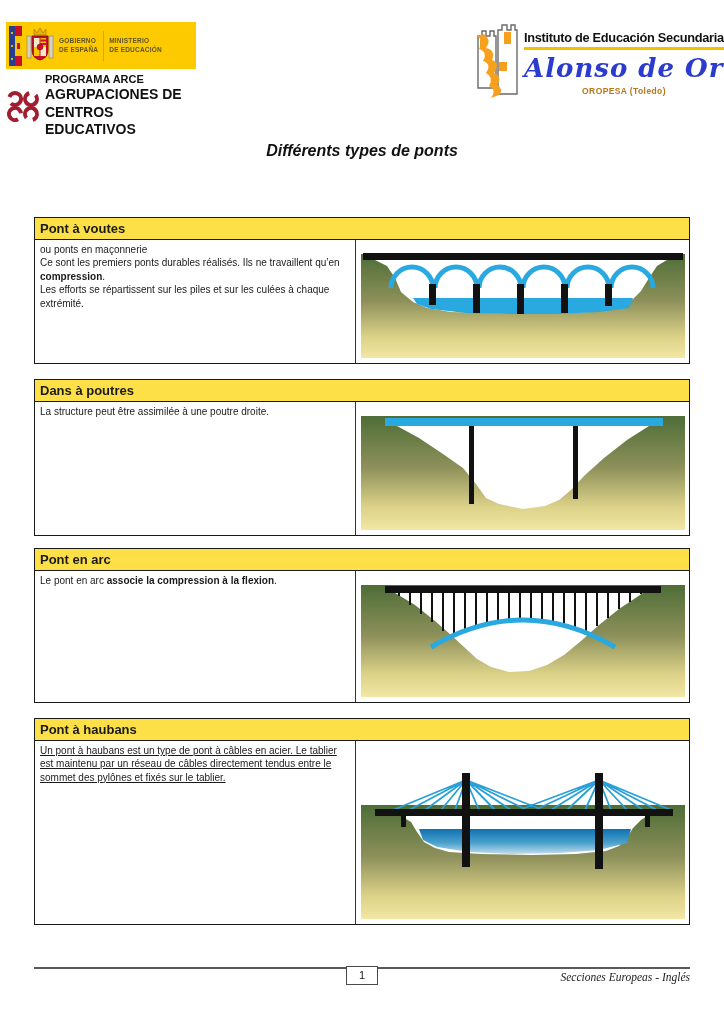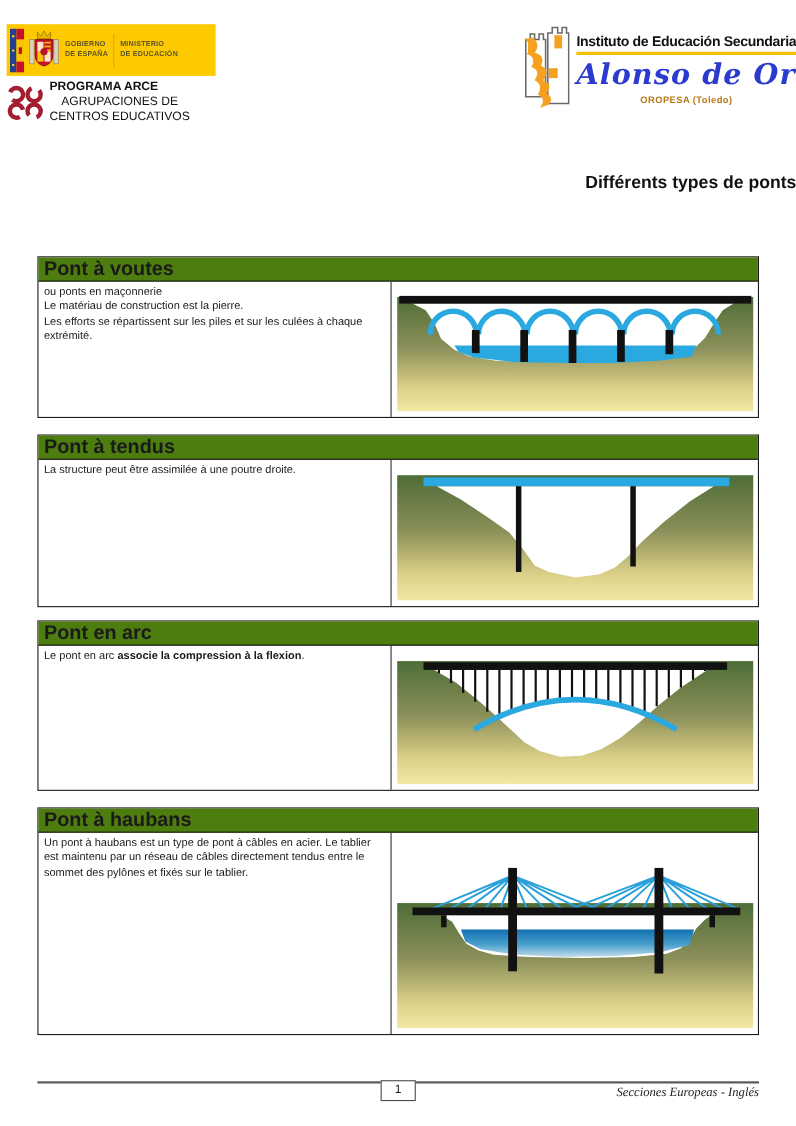--- a/index.html
+++ b/index.html
@@ -13,47 +13,47 @@
   .logos{display:flex;justify-content:space-between;align-items:flex-start;margin-top:22px;height:90px;}
   .gob-logo{width:190px;margin-left:6px;}
   .gob-banner{display:flex;align-items:center;background:#fdca00;height:47px;padding:0 4px 0 3px;box-sizing:border-box;}
   .gob-flag{margin-right:3px;flex:none;}
   .gob-arms{flex:none;margin-right:4px;}
   .gob-txt{font-size:6.5px;font-weight:bold;color:#5f5427;white-space:pre-line;line-height:1.25;letter-spacing:.2px;}
   .gob-div{width:1px;height:30px;background:#d8a900;margin:0 5px;}
   .arce-row{display:flex;align-items:center;margin-top:4px;}
   .arce-rings{flex:none;margin-right:5px;}
   .arce-title{font-size:11px;font-weight:bold;color:#111;line-height:1.1;}
-  .arce-sub{font-size:11px;font-weight:normal;color:#111;white-space:pre-line;line-height:1.25;margin-top:1px;text-align:center;}
+  .arce-sub{font-size:14px;font-weight:bold;color:#111;white-space:pre-line;line-height:1.25;margin-top:1px;}
 
   .ies-logo{display:flex;align-items:flex-start;width:250px;}
   .ies-castle{flex:none;margin-right:6px;}
   .ies-txt{padding-top:8px;width:200px;}
-  .ies-inst{font-size:12.8px;font-weight:bold;color:#111;white-space:nowrap;letter-spacing:-.3px;text-align:center;}
+  .ies-inst{font-size:12.8px;font-weight:bold;color:#111;white-space:nowrap;letter-spacing:-.3px;}
   .ies-rule{height:2.5px;background:#f2c200;margin-top:2px;}
   .ies-name{font-family:"DejaVu Serif",serif;font-style:italic;font-weight:bold;
             font-size:26px;color:#2b3bcf;letter-spacing:1px;margin-top:3px;white-space:nowrap;}
   .ies-loc{font-size:8.5px;font-weight:bold;color:#b97714;text-align:center;margin-top:3px;letter-spacing:.4px;}
 
   
-  .doc-title{margin-top:46px;text-align:right;font-size:16px;font-weight:bold;color:#111;}
+  .doc-title{margin-top:30px;text-align:center;font-size:16px;font-weight:bold;color:#111;font-style:italic;}
 
   
   .sect{border:1.5px solid #1a1a1a;background:#fff;}
-  .sect-head{height:21px;line-height:21px;background:#4d7c0f;border-bottom:1px solid #1a1a1a;
-             font-size:18px;font-weight:bold;padding-left:5px;}
+  .sect-head{height:21px;line-height:21px;background:#fde047;border-bottom:1px solid #1a1a1a;
+             font-size:13px;font-weight:bold;padding-left:5px;}
   .sect-body{display:flex;}
   .sect-text{width:321px;border-right:1px solid #333;box-sizing:border-box;
              padding:3px 8px 0 5px;font-size:10px;line-height:1.34;}
   .sect-text p{margin:0;}
   .sect-img{flex:1;display:flex;align-items:center;justify-content:center;}
   .s1 .sect-body{height:123px;}
   .s2 .sect-body{height:133px;}
   .s3 .sect-body{height:131px;}
-  .s4 .sect-body{height:183px;}
+  .s4 .sect-body{height:183px;text-decoration:underline;}
   .mt1{margin-top:57px;} .mt2{margin-top:15px;} .mt3{margin-top:12px;} .mt4{margin-top:15px;}
 
   
   .footer{position:relative;margin:42px 34px 0 34px;width:656px;}
   .footer-rule{border-top:2px solid #595959;}
   .pageno-box{position:absolute;left:50%;transform:translateX(-50%);top:-1px;width:30px;height:17px;
               border:1.5px solid #4a4a4a;background:#fff;text-align:center;font-size:11px;line-height:17px;}
   .course{position:absolute;right:0;top:4px;font-family:"Liberation Serif",serif;
           font-style:italic;font-size:11.5px;color:#222;}
 </style>
@@ -150,21 +150,21 @@
 
   <div class="doc-title">Différents types de ponts</div>
 
   <div class="content">
 
     <div class="sect s1 mt1">
       <div class="sect-head">Pont à voutes</div>
       <div class="sect-body">
         <div class="sect-text">
           <p><span>ou ponts en maçonnerie</span><b></b><span></span></p>
-          <p><span>Le matériau de construction est la pierre.</span><b></b><span></span></p>
+          <p><span>Ce sont les premiers ponts durables réalisés. Ils ne travaillent qu’en </span><b>compression</b><span>.</span></p>
           <p><span>Les efforts se répartissent sur les piles et sur les culées à chaque extrémité.</span><b></b><span></span></p>
         </div>
         <div class="sect-img">
           <svg width="324" height="112" viewBox="0 0 324 112">
             <rect x="0" y="8" width="324" height="104" fill="url(#terra)"></rect>
             <polygon fill="#ffffff" points="14,14 26,20 34,32 40,46 52,56 66,62 90,66 162,68 230,66 256,62 270,55 280,45 288,32 296,20 306,14"></polygon>
             <polygon fill="#29a9e0" points="52,52 272,52 268,62 238,66 195,68 150,68 105,67 70,63 56,58"></polygon>
             <path d="M30,42 A21,21 0 0 1 72,42 M74,42 A21,21 0 0 1 116,42 M118,42 A21,21 0 0 1 160,42 M162,42 A21,21 0 0 1 204,42 M206,42 A21,21 0 0 1 248,42 M250,42 A21,21 0 0 1 292,42" fill="none" stroke="#29a9e0" stroke-width="5"></path>
             <g fill="#111111">
               <rect x="68" y="38" width="7" height="21"></rect>
@@ -173,21 +173,21 @@
               <rect x="200" y="38" width="7" height="29"></rect>
               <rect x="244" y="38" width="7" height="22"></rect>
               <rect x="2" y="7" width="320" height="7"></rect>
             </g>
           </svg>
         </div>
       </div>
     </div>
 
     <div class="sect s2 mt2">
-      <div class="sect-head">Pont à tendus</div>
+      <div class="sect-head">Dans à poutres</div>
       <div class="sect-body">
         <div class="sect-text">
           <p><span>La structure peut être assimilée à une poutre droite.</span><b></b><span></span></p>
         </div>
         <div class="sect-img">
           <svg width="324" height="122" viewBox="0 0 324 122">
             <rect x="0" y="8" width="324" height="114" fill="url(#terra)"></rect>
             <polygon fill="#ffffff" points="36,18 58,30 82,46 102,60 115,76 125,90 138,96 162,101 184,98 198,92 210,82 223,68 243,50 266,32 288,18"></polygon>
             <rect x="24" y="10" width="278" height="8" fill="#29a9e0"></rect>
             <g fill="#111111">

